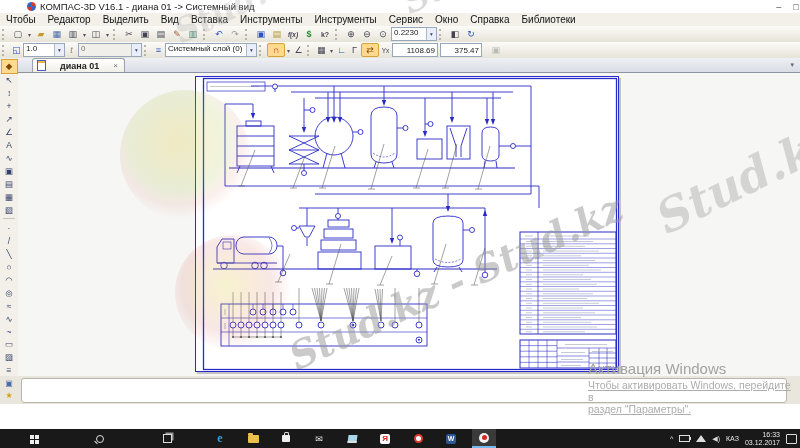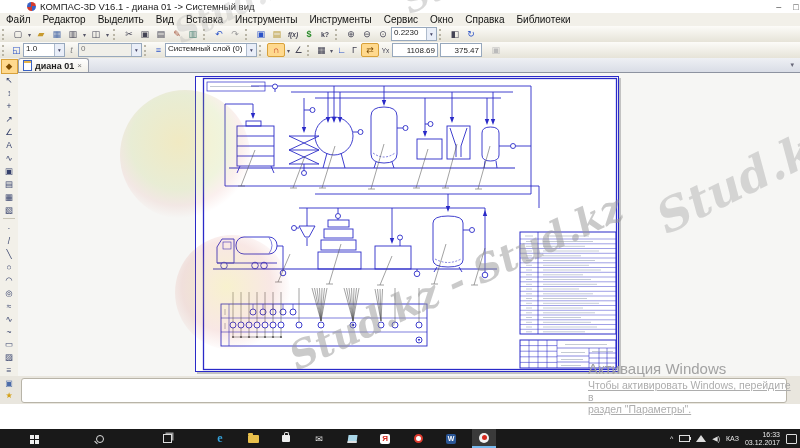--- a/index.html
+++ b/index.html
@@ -35,21 +35,21 @@
   
   .leftbar{position:absolute;left:0;top:58px;width:18px;height:318px;background:#f2f0e9;
            border-right:1px solid #d8d5c8;display:flex;flex-direction:column;align-items:center;padding-top:1px;}
   .lt{width:15px;height:13px;display:flex;align-items:center;justify-content:center;
       font-size:8.5px;color:#35406b;}
   .lt.first{background:#ffd98e;border:1px solid #d8a13a;color:#7c4a00;}
   .lsep{width:12px;border-top:1px solid #c9c5b6;margin:2px 0;}
   
   .tabbar{position:absolute;left:18px;top:58px;width:782px;height:14px;
           background:linear-gradient(#eef0f4,#d9dde6);display:flex;align-items:flex-end;}
-  .tab{display:flex;align-items:center;gap:3px;height:13px;padding:0 6px 0 4px;
+  .tab{display:flex;align-items:center;gap:14px;height:13px;padding:0 6px 0 4px;margin-left:14px;
        background:linear-gradient(#ffffff,#f1efe8);border:1px solid #9aa0ad;border-bottom:none;
        border-radius:3px 3px 0 0;font-size:9px;font-weight:bold;color:#222;}
   .tabdoc{width:7px;height:9px;background:#fff;border:1px solid #3a62c4;box-shadow:inset 0 2px 0 #e8b64a;}
   .tabx{font-weight:normal;color:#777;font-size:8px;}
   .tabchev{margin-left:auto;margin-right:6px;align-self:center;color:#667;font-size:7px;}
   
   .canvas{position:absolute;left:18px;top:72px;width:782px;height:304px;background:#f6f6f4;
           border-top:1px solid #8d93a0;overflow:hidden;}
   .sheet{position:absolute;left:177px;top:3px;width:424px;height:296px;background:#fff;
          box-shadow:2px 2px 0 #c2c2c2;}
@@ -109,21 +109,21 @@
     <span class="appicon"></span>
     <span>КОМПАС-3D V16.1 - диана 01 -&gt; Системный вид</span>
     <span class="wctrls">
       <span>–</span>
       <span>□</span>
       <span>×</span>
     </span>
   </div>
 
   <div class="menubar">
-    <span class="mi">Файл</span>
+    <span class="mi">Чтобы</span>
     <span class="mi">Редактор</span>
     <span class="mi">Выделить</span>
     <span class="mi">Вид</span>
     <span class="mi">Вставка</span>
     <span class="mi">Инструменты</span>
     <span class="mi">Инструменты</span>
     <span class="mi">Сервис</span>
     <span class="mi">Окно</span>
     <span class="mi">Справка</span>
     <span class="mi">Библиотеки</span>

